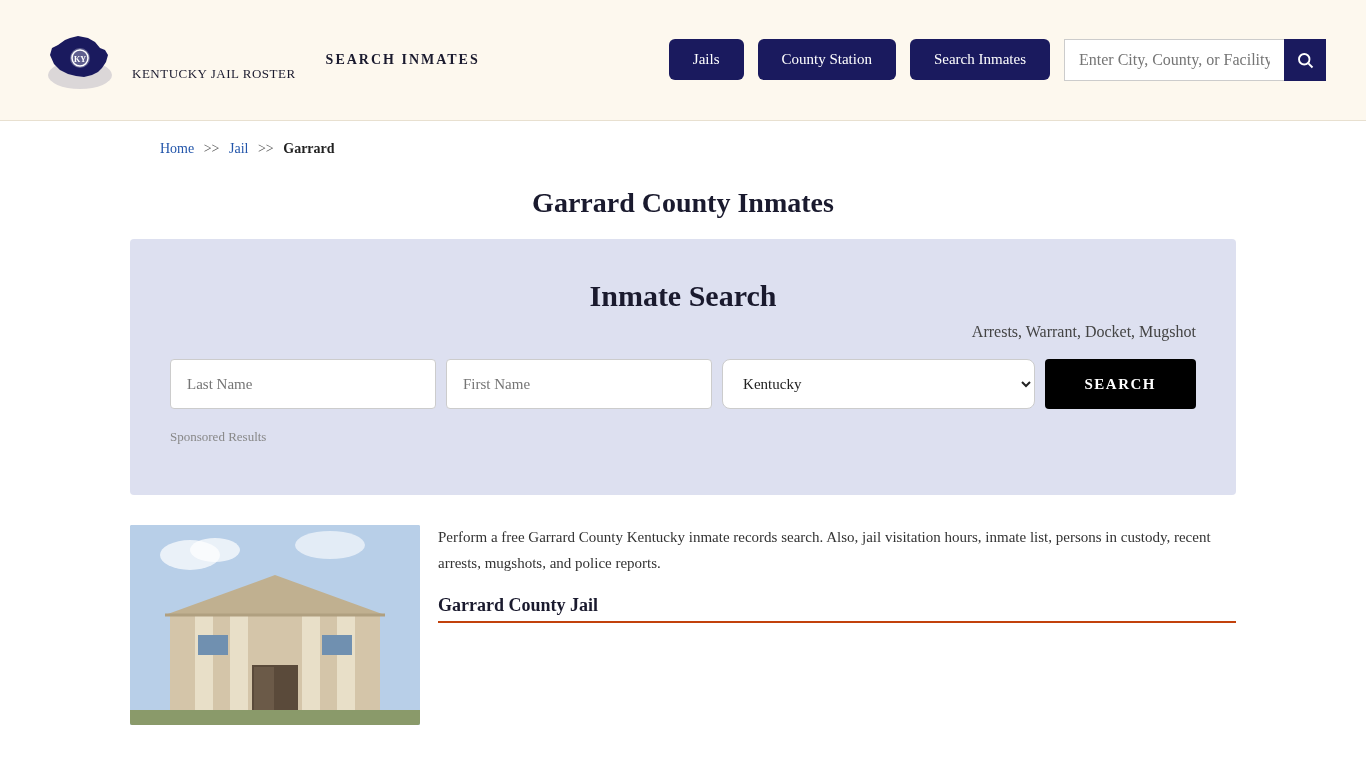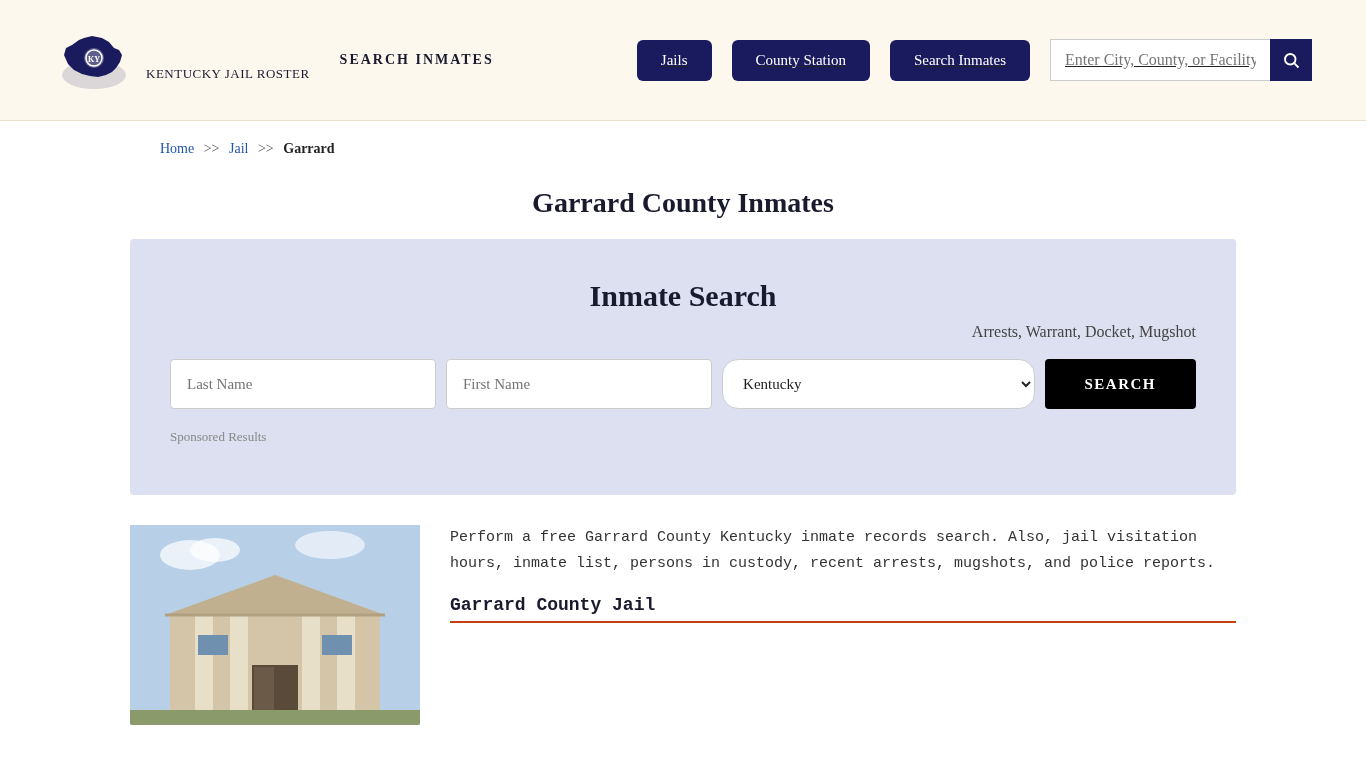--- a/index.html
+++ b/index.html
@@ -1,21 +1,21 @@
 <!DOCTYPE html>
 <html><head>
   <meta charset="utf-8">
   <style>
     * { box-sizing: border-box; margin: 0; padding: 0; }
     body { font-family: Georgia, 'Times New Roman', serif; background: #fff; color: #222; }
 
     
     .header {
       background: #fdf8ee;
-      padding: 20px 54px;
+      padding: 20px 40px;
       display: flex;
       align-items: center;
       gap: 30px;
       border-bottom: 1px solid #e8e0d0;
       min-height: 100px;
     }
     .logo-area {
       display: flex;
       align-items: center;
       gap: 12px;
@@ -36,24 +36,23 @@
     }
     .site-title-text {
       font-size: 14px;
       font-weight: bold;
       color: #1a1a2e;
       letter-spacing: 2px;
       text-transform: uppercase;
     }
     .nav-area {
       display: flex;
-      align-items: flex-end;
-      gap: 20px;
+      align-items: flex-start;
+      gap: 14px;
       margin-left: auto;
-      text-decoration: underline;
     }
     .nav-btn {
       background: #1a1a5e;
       color: #fff;
       border: none;
       border-radius: 6px;
       padding: 12px 24px;
       font-size: 15px;
       font-family: Georgia, serif;
       cursor: pointer;
@@ -147,21 +146,21 @@
       border-radius: 4px;
       font-family: Georgia, serif;
       background: #fff;
       height: 50px;
     }
     .search-form select {
       flex: 1.2;
       padding: 14px 16px;
       font-size: 15px;
       border: 1px solid #ccc;
-      border-radius: 16px;
+      border-radius: 8px;
       font-family: Georgia, serif;
       background: #fff;
       height: 50px;
       color: #222;
     }
     .search-form .search-submit {
       background: #000000;
       color: #fff;
       border: none;
       padding: 0 40px;
@@ -176,23 +175,22 @@
     .sponsored-label {
       font-size: 13px;
       color: #888;
       margin-top: 20px;
     }
 
     
     .content-section {
       margin: 30px 130px 0 130px;
       display: flex;
-      gap: 30px;
+      gap: 18px;
       align-items: flex-start;
-      font-family: Liberation Mono, monospace;
     }
     .content-image {
       width: 290px;
       min-width: 290px;
       height: 200px;
       background: #b0c4de;
       border-radius: 2px;
       overflow: hidden;
       position: relative;
     }

